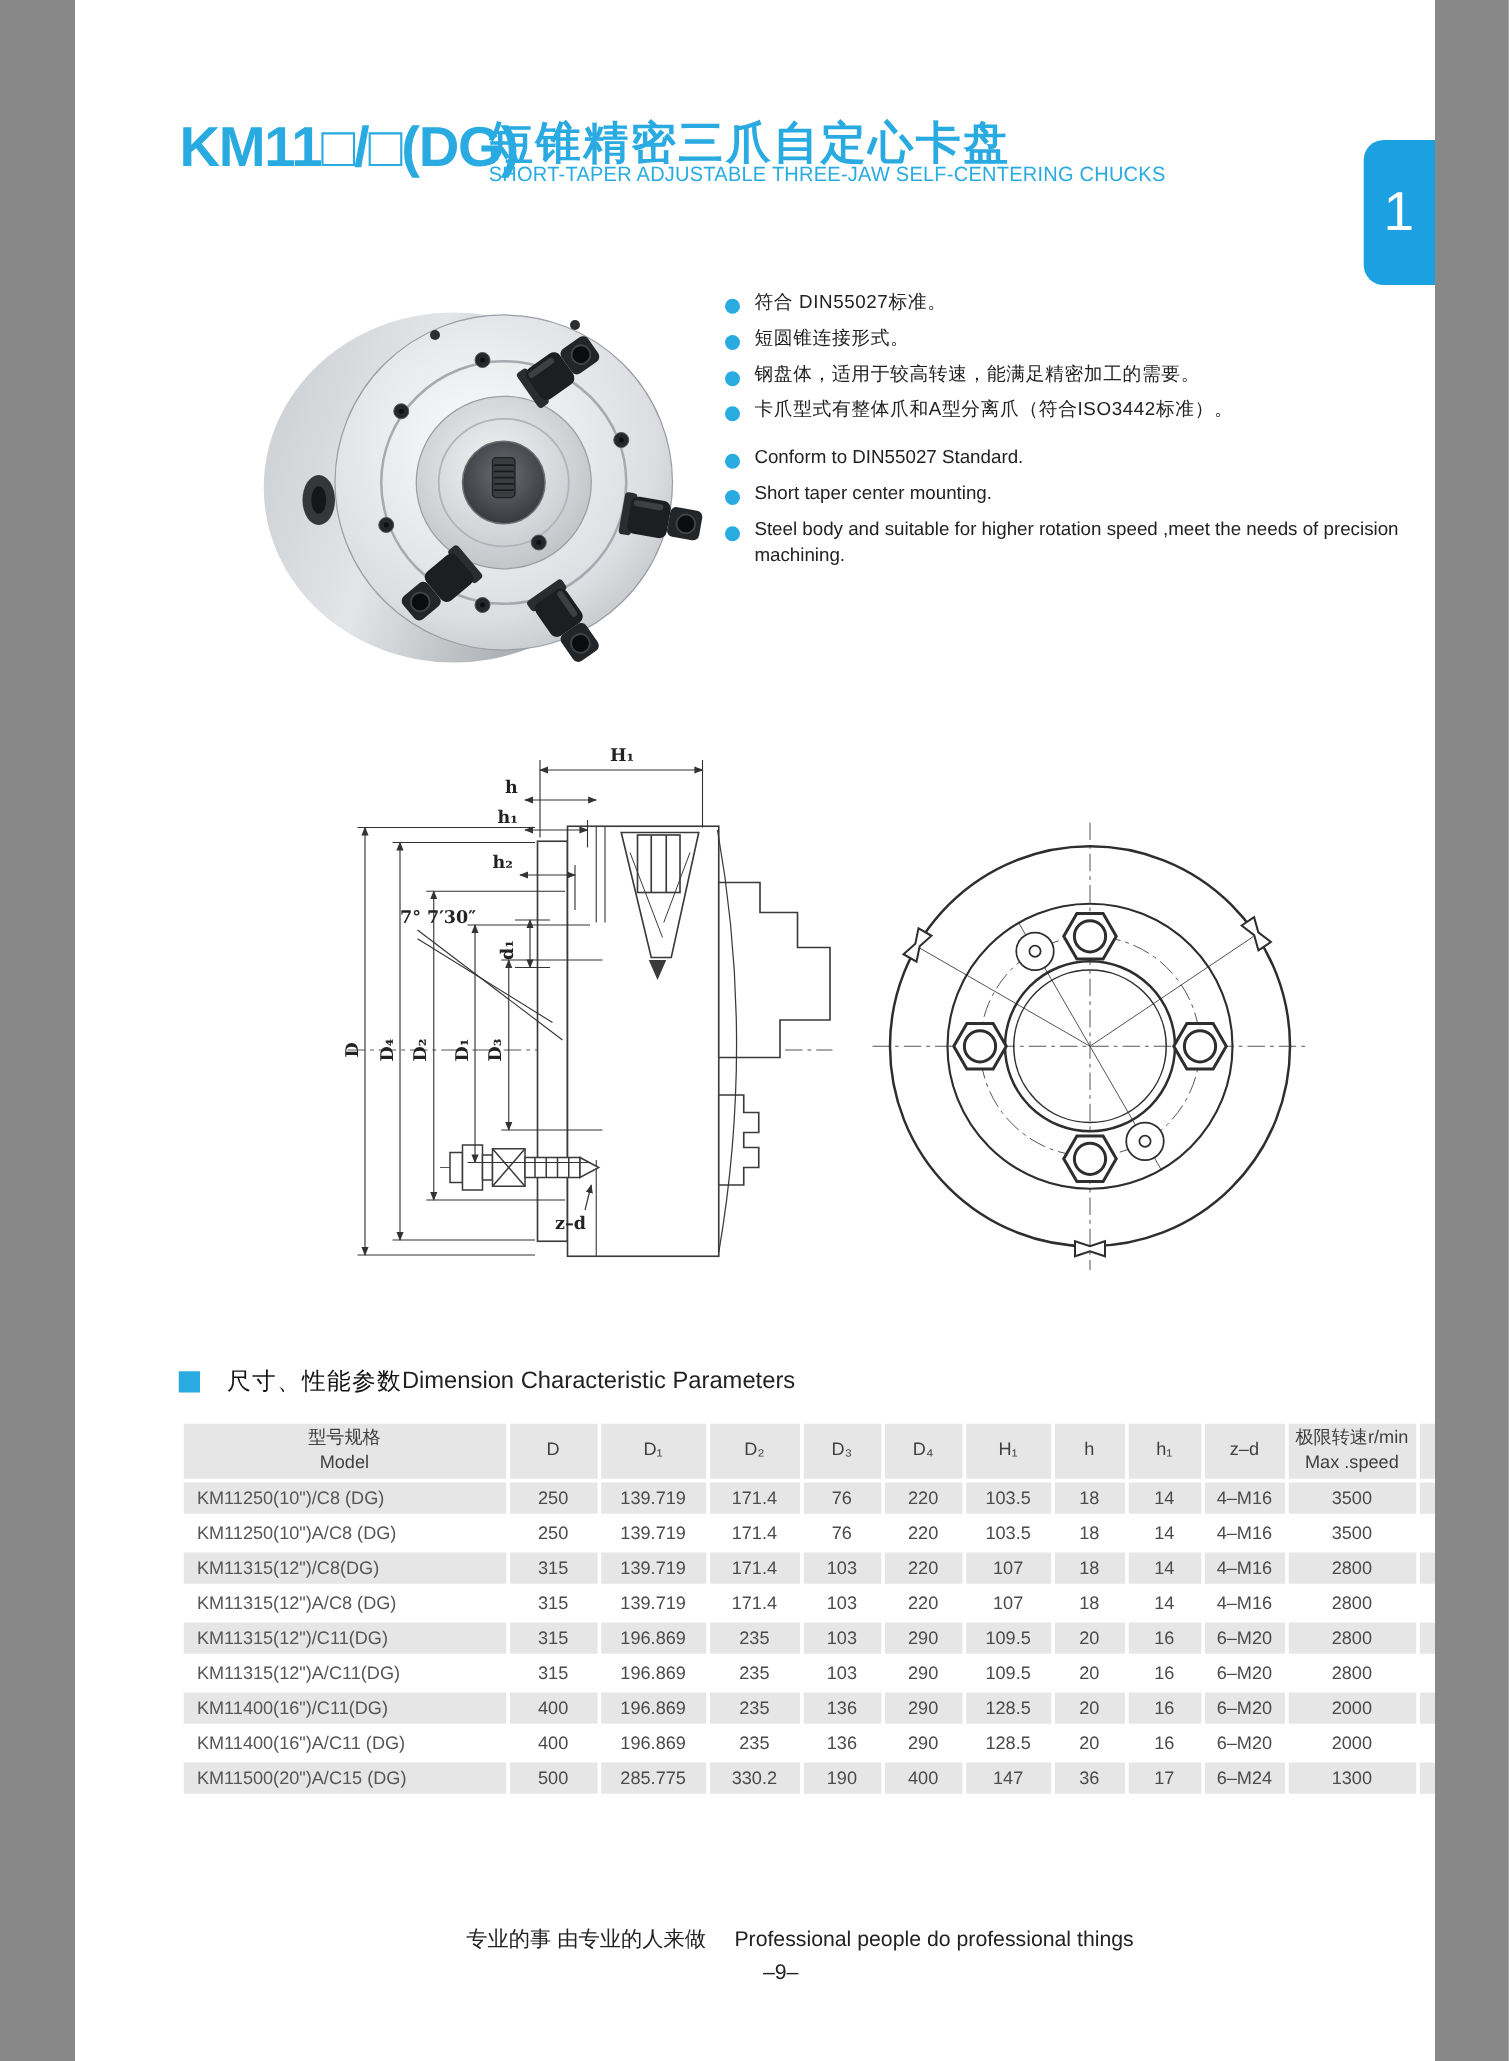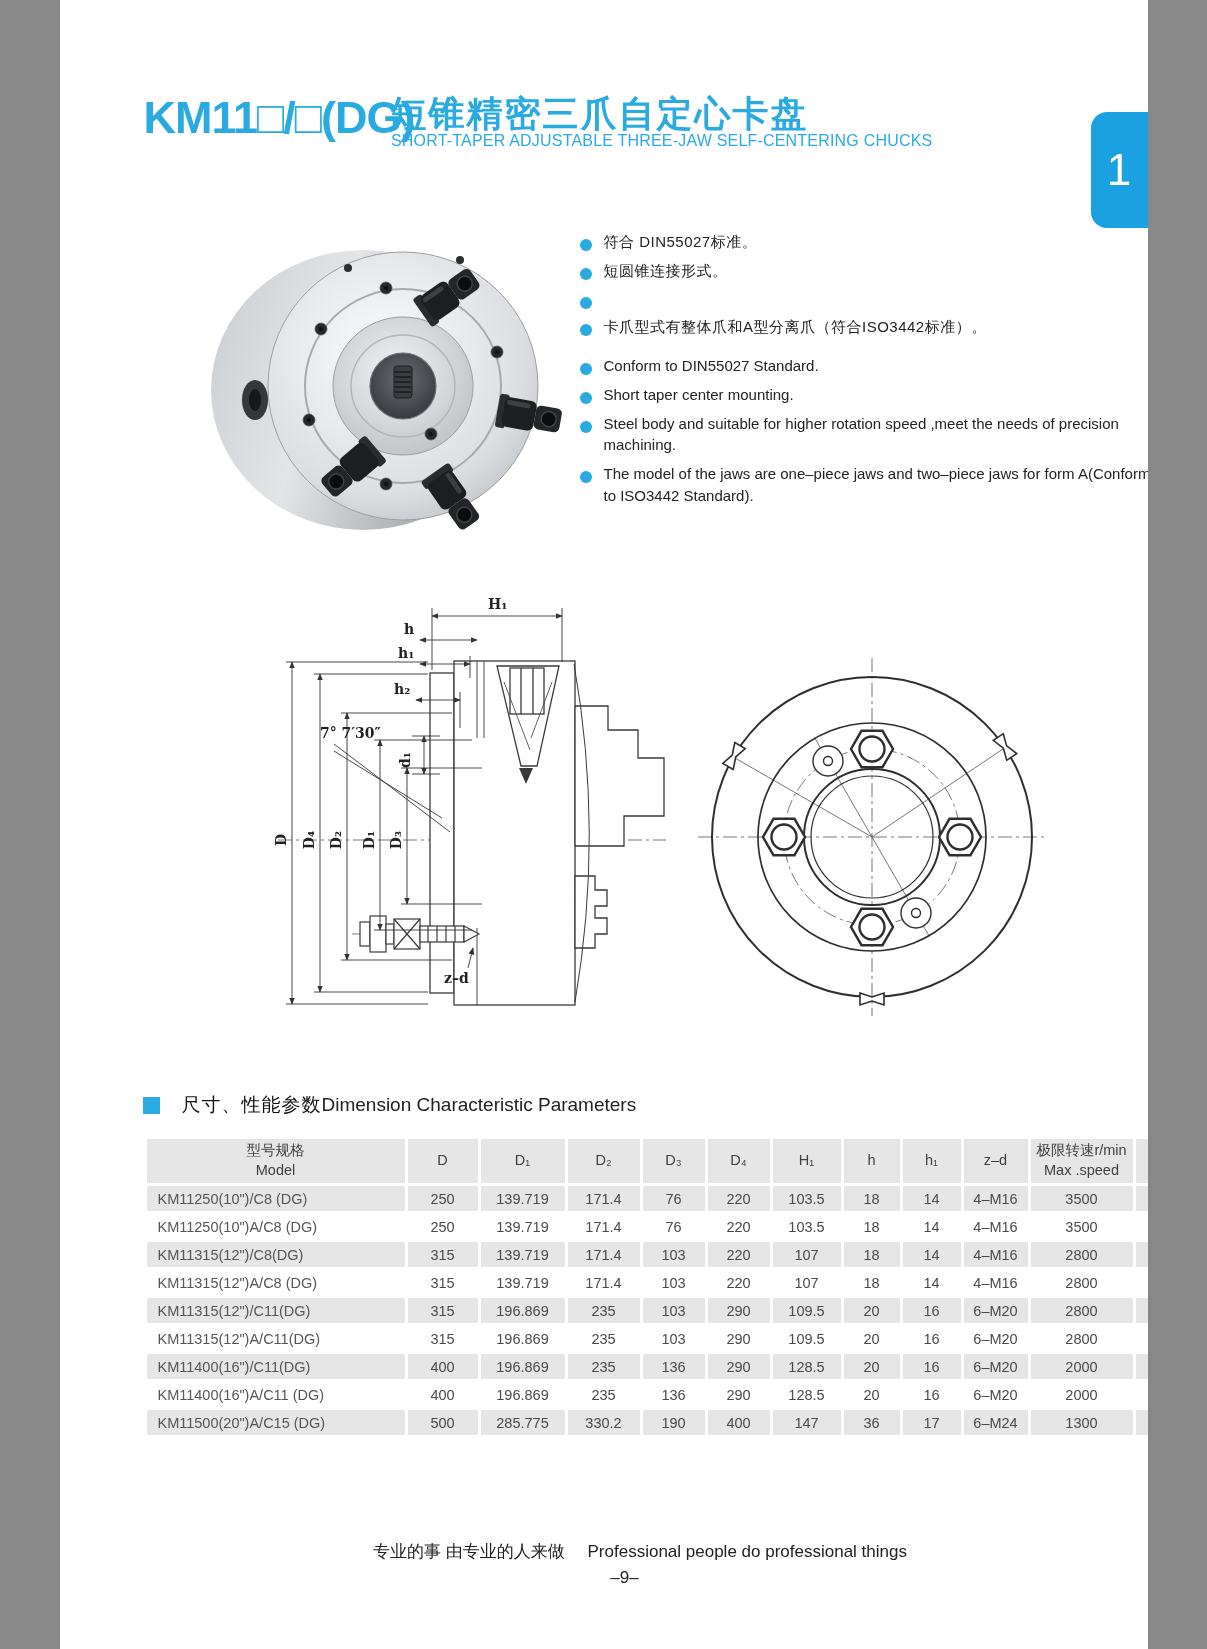--- a/index.html
+++ b/index.html
@@ -182,43 +182,40 @@
     <li>
         <span class="dot"></span>
         <span>符合 DIN55027标准。</span>
       </li>
     <li>
         <span class="dot"></span>
         <span>短圆锥连接形式。</span>
       </li>
     <li>
         <span class="dot"></span>
+        <span>钢盘体，适用于较高转速，能满足精密加工的需要。</span>
       </li>
     <li>
         <span class="dot"></span>
         <span>卡爪型式有整体爪和A型分离爪（符合ISO3442标准）。</span>
       </li>
   </ul>
 
   <ul class="features features-en">
     <li>
         <span class="dot"></span>
         <span>Conform to DIN55027 Standard.</span>
       </li>
     <li>
         <span class="dot"></span>
         <span>Short taper center mounting.</span>
       </li>
     <li>
         <span class="dot"></span>
         <span>Steel body and suitable for higher rotation speed ,meet the needs of precision machining.</span>
-      </li>
-    <li>
-        <span class="dot"></span>
-        <span>The model of the jaws are one–piece jaws and two–piece jaws for form A(Conform to ISO3442 Standard).</span>
       </li>
   </ul>
 
   <svg class="drawing" style="left:212px; top:578px;" width="400" height="430" viewBox="0 0 400 430">
     <defs>
       <marker id="arrow" viewBox="0 0 10 10" refX="9" refY="5" markerWidth="8" markerHeight="8" orient="auto-start-reverse">
         <path d="M0,1 L10,5 L0,9 z" fill="#333"></path>
       </marker>
     </defs>
 

